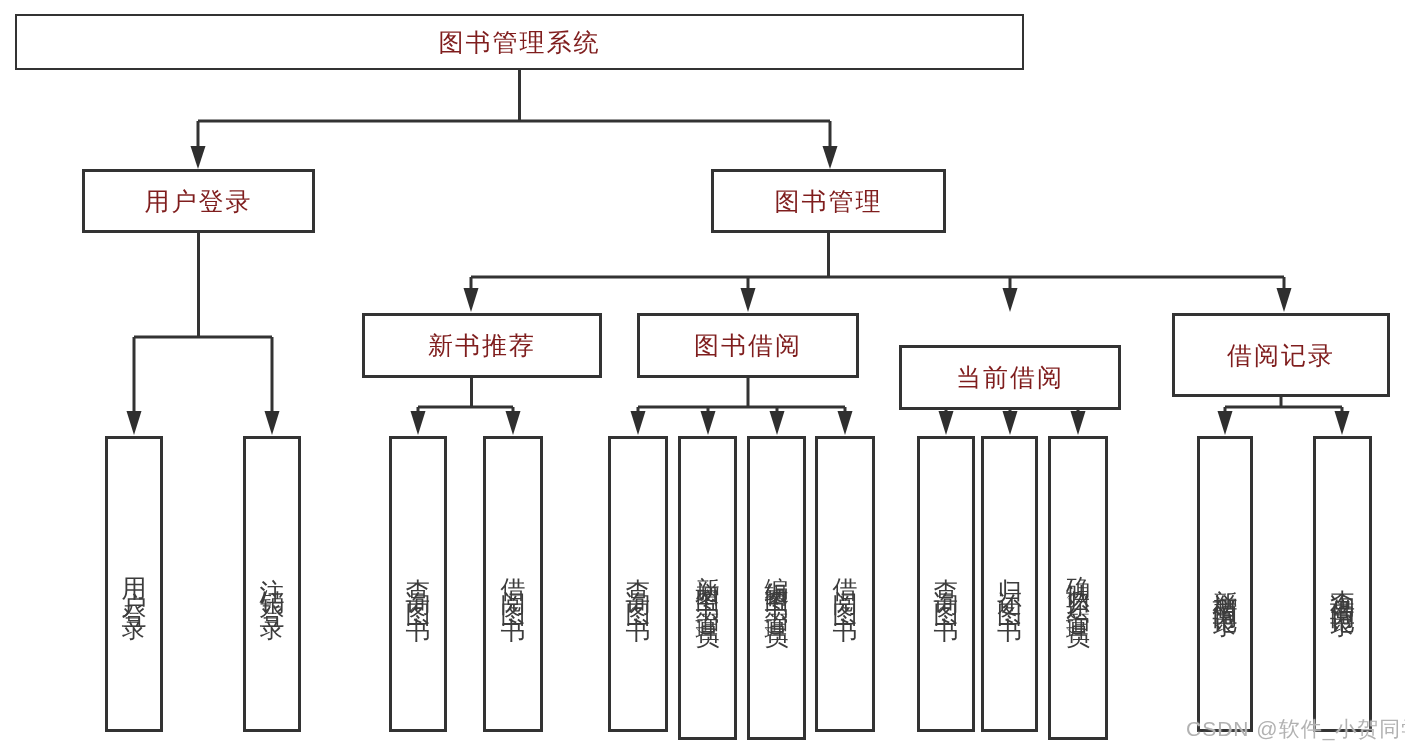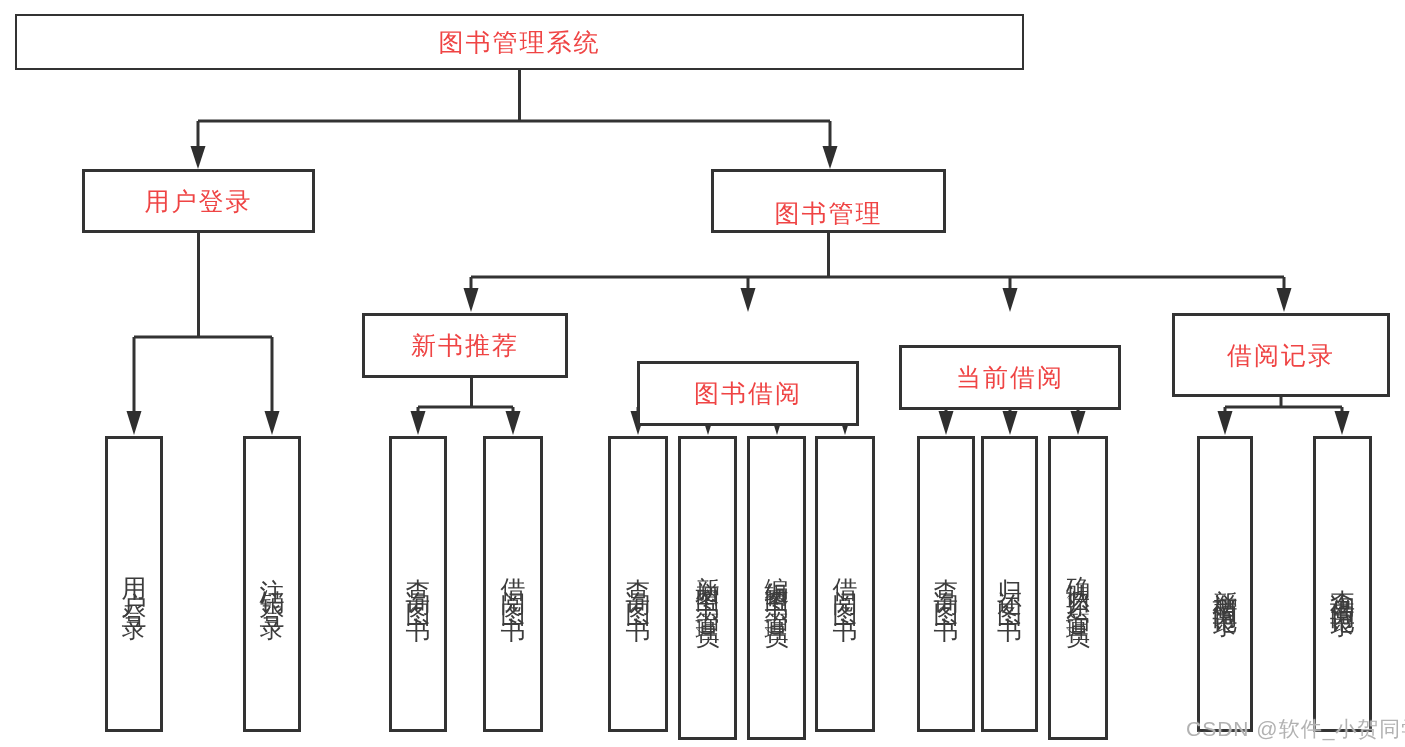--- a/index.html
+++ b/index.html
@@ -10,21 +10,21 @@
     overflow:hidden;
     font-family:"Liberation Sans","DejaVu Sans",sans-serif;
   }
   #connector-svg{position:absolute;left:0;top:0;z-index:0;}
   .box{
     position:absolute;
     box-sizing:border-box;
     background:#ffffff;
     border:3px solid #333333;
     display:flex;align-items:center;justify-content:center;
-    color:#ef4444;
+    color:#7f1d1d;
     font-size:25px;
     letter-spacing:2px;
     z-index:1;
     white-space:nowrap;
   }
   .box.thin{border-width:2px;}
   .vbox{
     position:absolute;
     box-sizing:border-box;
     background:#ffffff;
@@ -139,28 +139,28 @@
     </g>
   </svg>
 
   <div class="box thin" style="left:15px;top:14px;width:1009px;height:56px;">
     <span>图书管理系统</span>
   </div>
 
   <div class="box" style="left:82px;top:169px;width:233px;height:64px;">
     <span>用户登录</span>
   </div>
-  <div class="box" style="left:711px;top:169px;width:235px;height:64px;align-items:flex-end;">
+  <div class="box" style="left:711px;top:169px;width:235px;height:64px;">
     <span>图书管理</span>
   </div>
 
-  <div class="box" style="left:362px;top:313px;width:206px;height:65px;">
+  <div class="box" style="left:362px;top:313px;width:240px;height:65px;">
     <span>新书推荐</span>
   </div>
-  <div class="box" style="left:637px;top:313px;width:222px;height:65px;margin-top:48px;">
+  <div class="box" style="left:637px;top:313px;width:222px;height:65px;">
     <span>图书借阅</span>
   </div>
   <div class="box" style="left:899px;top:313px;width:222px;height:65px;margin-top:32px;">
     <span>当前借阅</span>
   </div>
   <div class="box" style="left:1172px;top:313px;width:218px;height:84px;">
     <span>借阅记录</span>
   </div>
 
   <div class="vbox v-short" style="left:105px;top:436px;width:58px;height:296px;">

